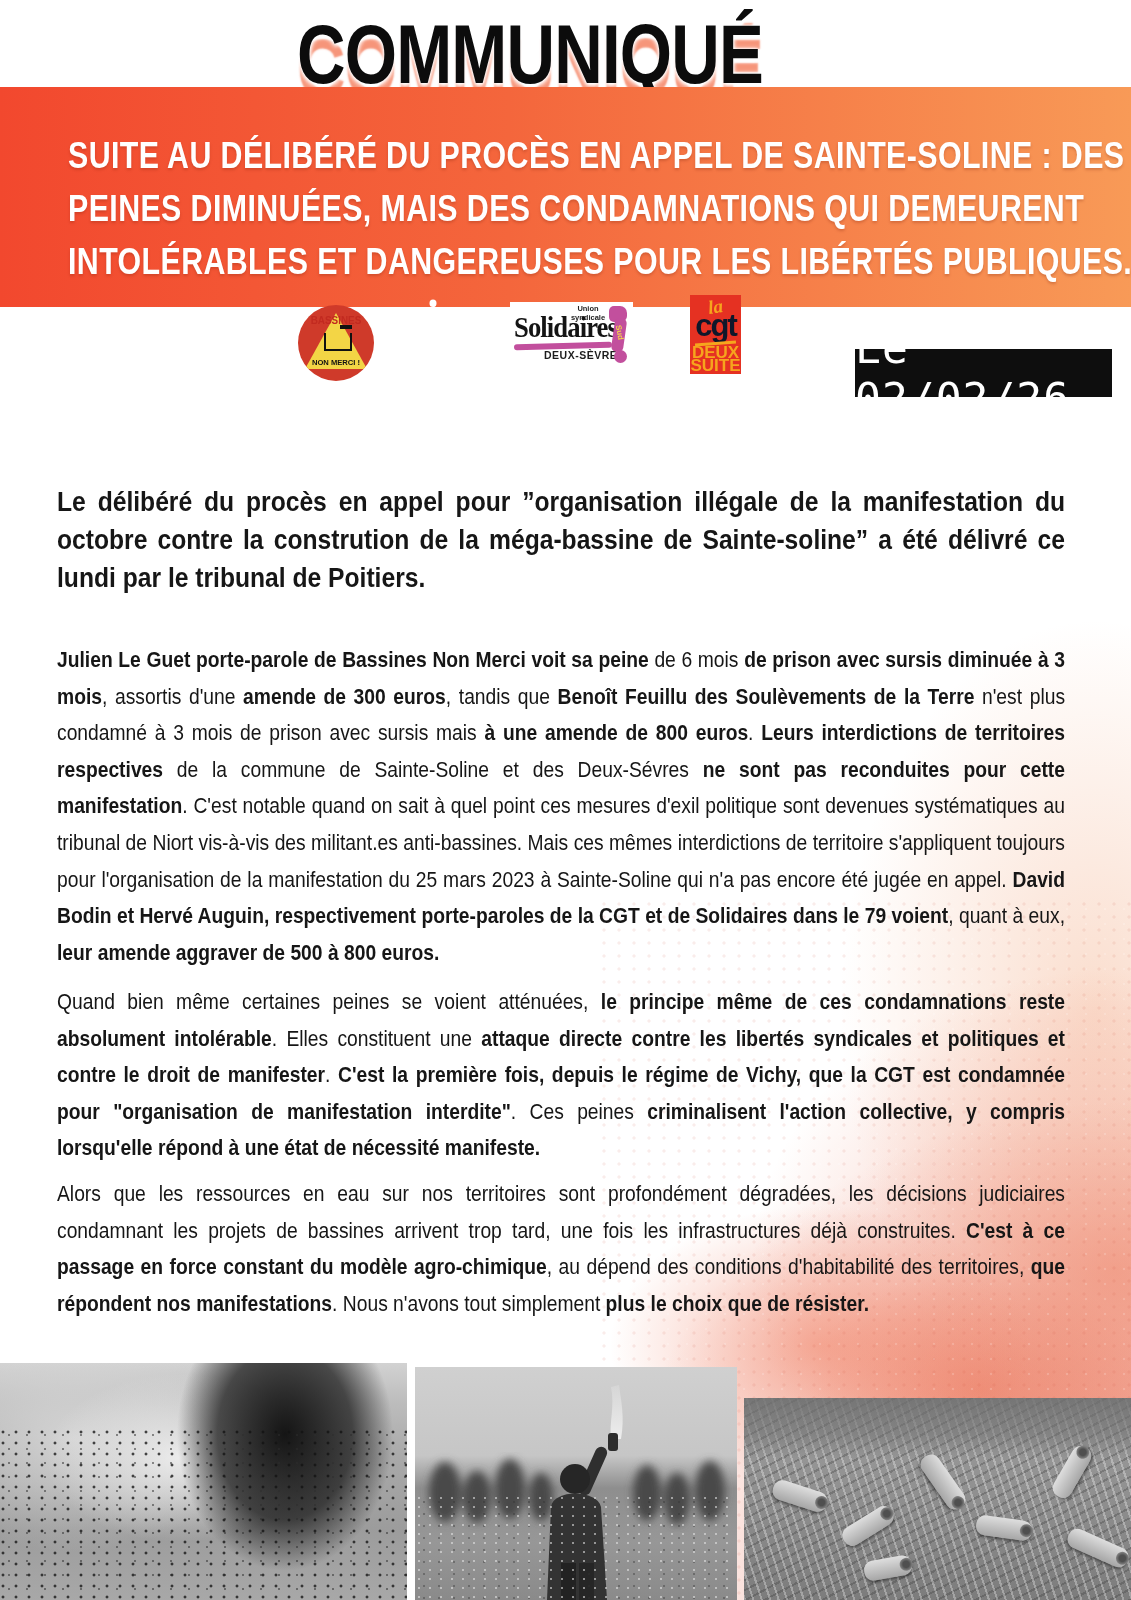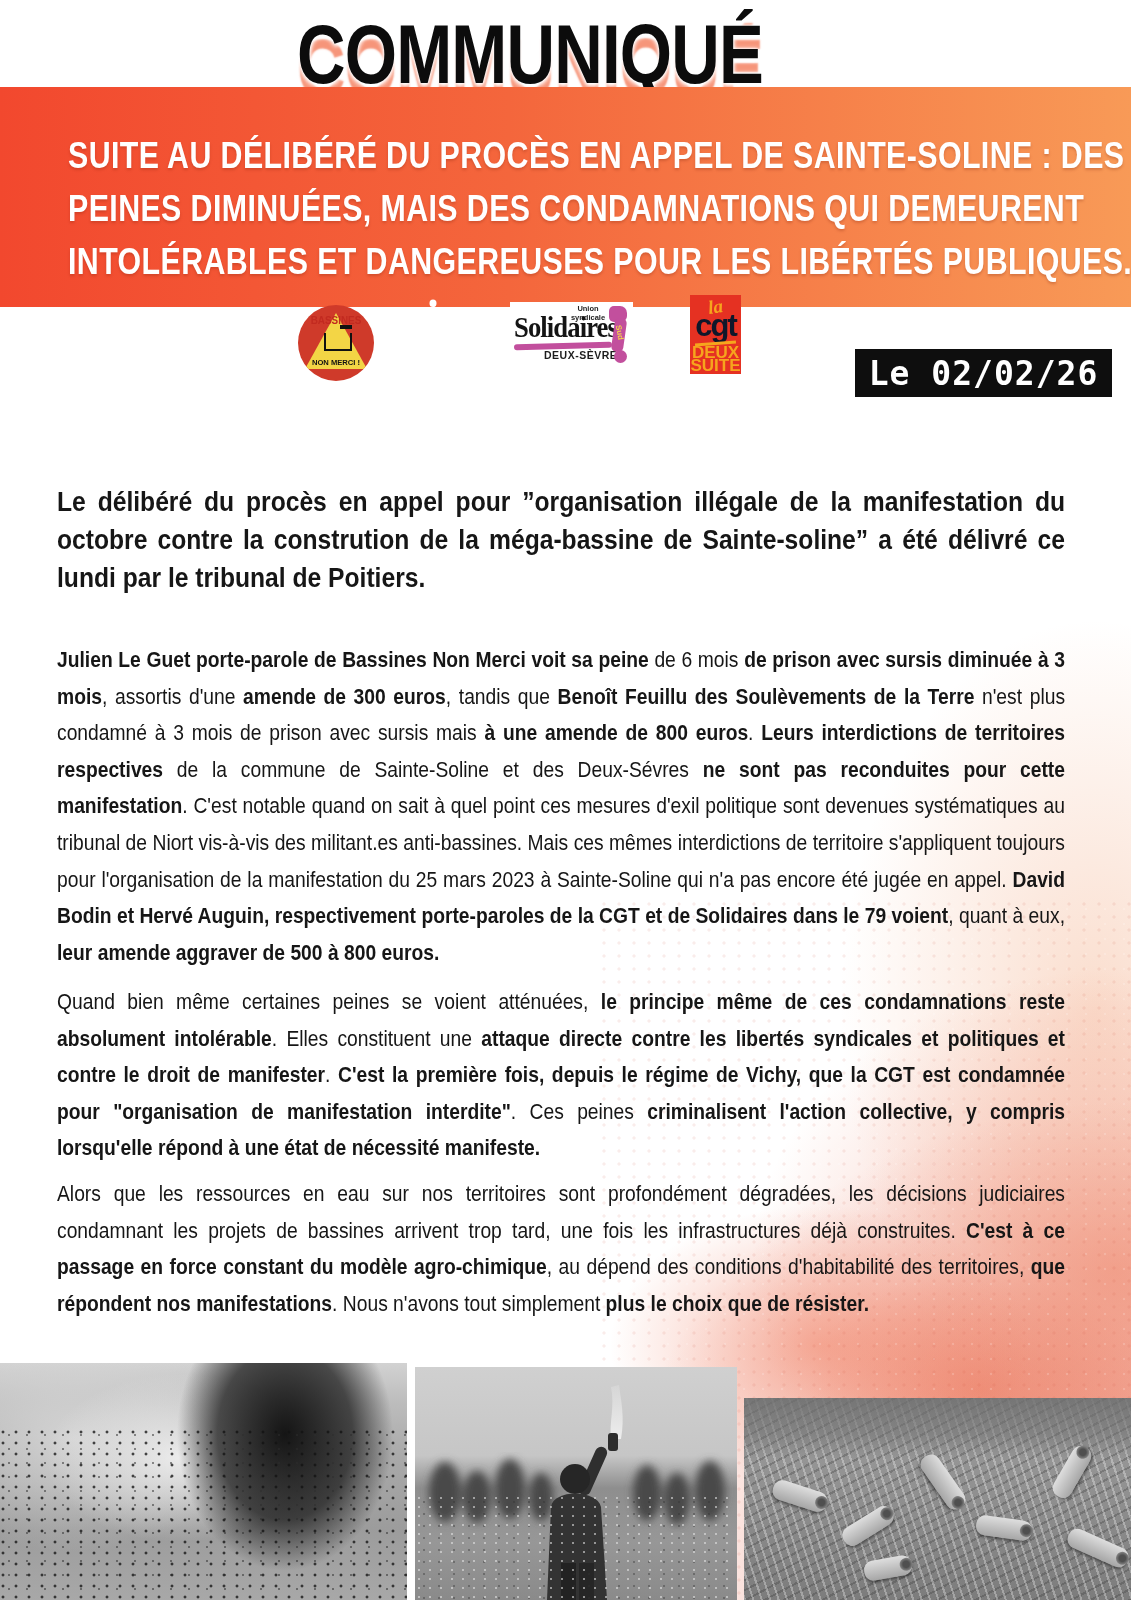--- a/index.html
+++ b/index.html
@@ -72,21 +72,21 @@
     font-weight:700;font-size:19px;color:#f6a51d;transform:rotate(-8deg);}
   .cgt-name{position:absolute;top:13px;left:0;width:100%;font-size:31px;font-weight:900;color:#0f172a;
     letter-spacing:-2px;}
   .cgt-line{position:absolute;top:47px;left:5px;width:41px;height:3px;background:#f6a51d;transform:rotate(-4deg);}
   .cgt-dept{position:absolute;top:51px;left:0;width:100%;font-size:17px;line-height:13px;font-weight:900;
     color:#f6a51d;}
 
   
   .date-badge{position:absolute;left:855px;top:349px;width:257px;height:48px;background:#0e0e0e;
     display:flex;align-items:center;justify-content:center;}
-  .date-badge span{font-family:"DejaVu Sans Mono",monospace;font-size:33px;color:#ffffff;letter-spacing:1px;font-weight:bold;}
+  .date-badge span{font-family:"DejaVu Sans Mono",monospace;font-size:43px;color:#ffffff;letter-spacing:1px;}
 
   
   .btxt{position:absolute;left:57px;margin:0;color:#161616;text-align:justify;
     transform:scaleX(0.896);transform-origin:0 0;width:1125px;}
   .btxt span{font-weight:400;}
   .btxt b{font-weight:700;}
   .intro{top:483px;font-size:27.5px;line-height:38px;}
   .p1{top:642px;font-size:21.5px;line-height:36.6px;}
   .p2{top:984px;font-size:21.5px;line-height:36.6px;}
   .p3{top:1176px;font-size:21.5px;line-height:36.6px;}

